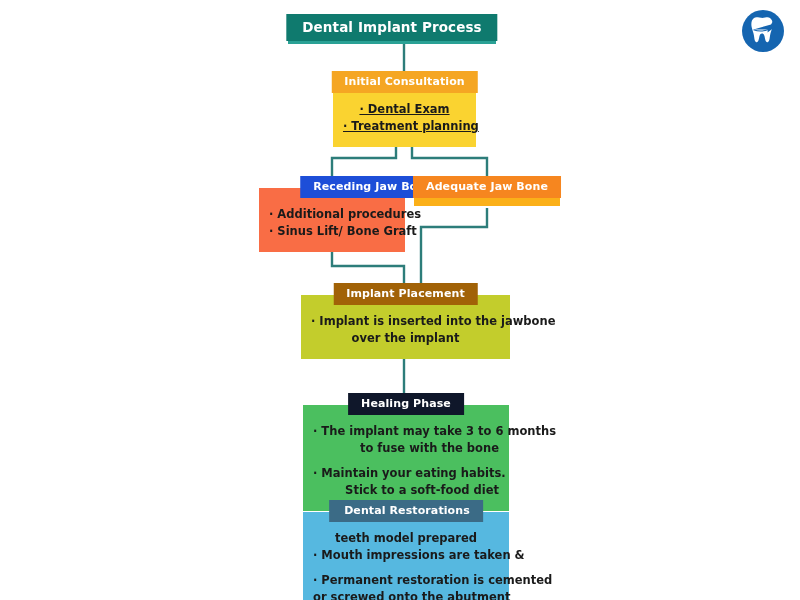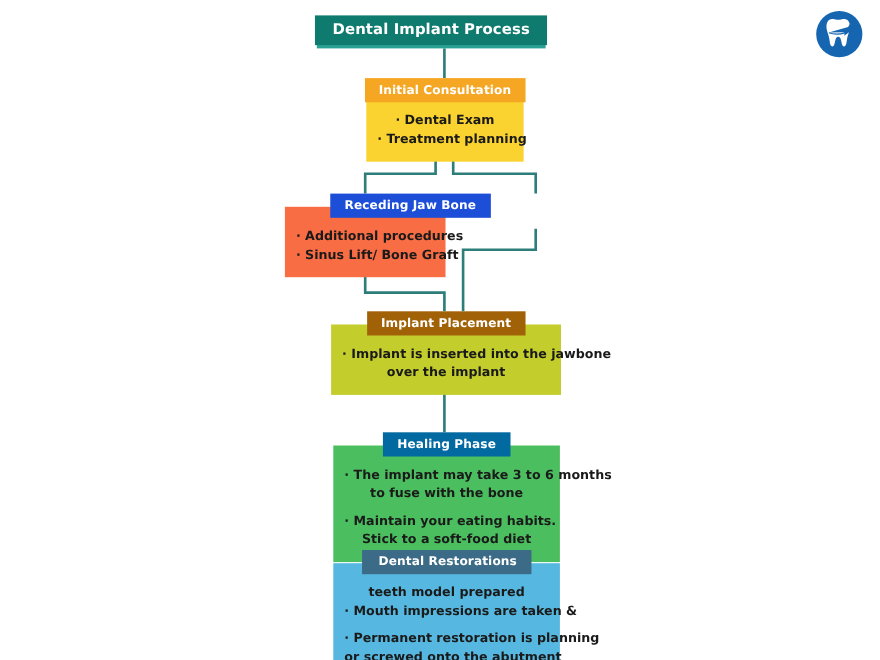--- a/index.html
+++ b/index.html
@@ -103,21 +103,21 @@
     font-size: 13.5px;
     padding: 5px 16px 6px 16px;
   }
 
   
   #node-consultation {
     left: 333px;
     top: 71px;
     width: 143px;
   }
-  #node-consultation .node-body { background: #fad330; }
+  #node-consultation .node-body { background: #fad330; text-decoration: underline; }
   #node-consultation .node-header { background: #f5a623; }
 
   
   #node-receding {
     left: 259px;
     top: 176px;
     width: 146px;
   }
   #node-receding .node-body { background: #f96d45; }
   #node-receding .node-header { background: #1d4ed8; margin-left: 41px; }
@@ -148,22 +148,22 @@
   }
   #node-implant .node-body { background: #c3cd2c; }
   #node-implant .node-header { background: #a16207; }
 
   
   #node-healing {
     left: 303px;
     top: 393px;
     width: 206px;
   }
-  #node-healing .node-body { background: #4bbf5f; }
-  #node-healing .node-header { background: #0369a1; }
+  #node-healing .node-body { background: #4bbf5f; text-align: right; }
+  #node-healing .node-header { background: #0f172a; }
 
   
   #node-restorations {
     left: 303px;
     top: 500px;
     width: 206px;
   }
   #node-restorations .node-body { background: #56b8e0; }
   #node-restorations .node-header { background: #3b6b86; padding-left: 15px; }
 </style>
@@ -222,20 +222,24 @@
   <div class="node" id="node-receding">
     <div class="node-body">
       <div class="node-lines">
           <span class="ln">· Additional procedures</span>
           <span class="ln">· Sinus Lift/ Bone Graft</span>
         </div>
     </div>
     <div class="node-header">Receding Jaw Bone</div>
   </div>
 
+  <div class="node" id="node-adequate">
+    <div class="node-body"></div>
+    <div class="node-header">Adequate Jaw Bone</div>
+  </div>
 
   <div class="node" id="node-implant">
     <div class="node-body">
       <div class="node-lines">
           <span class="ln">· Implant is inserted into the jawbone</span>
           <span class="ln">over the implant</span>
         </div>
     </div>
     <div class="node-header">Implant Placement</div>
   </div>
@@ -252,20 +256,20 @@
     </div>
     <div class="node-header">Healing Phase</div>
   </div>
 
   <div class="node" id="node-restorations">
     <div class="node-body">
       <div class="node-lines">
           <span class="ln">teeth model prepared</span>
           <span class="ln">· Mouth impressions are taken &amp;</span>
           <span class="gap"></span>
-          <span class="ln">· Permanent restoration is planning</span>
+          <span class="ln">· Permanent restoration is cemented</span>
           <span class="ln">or screwed onto the abutment</span>
         </div>
     </div>
     <div class="node-header">Dental Restorations</div>
   </div>
 
 </div>
 
 </body></html>

